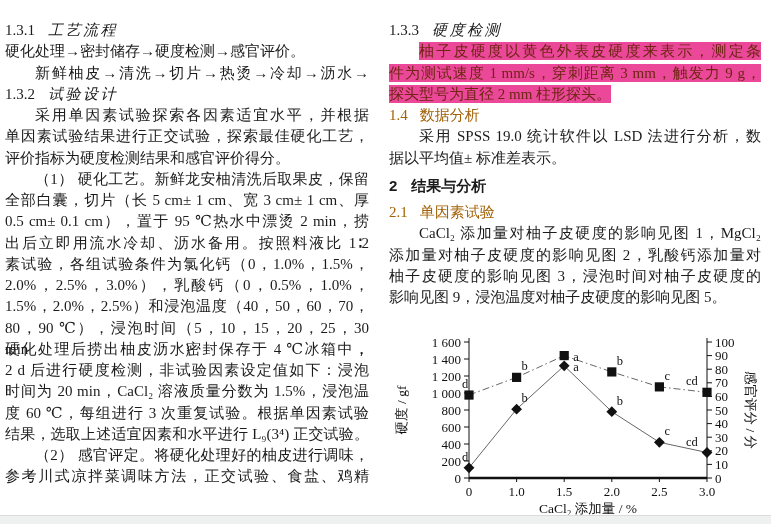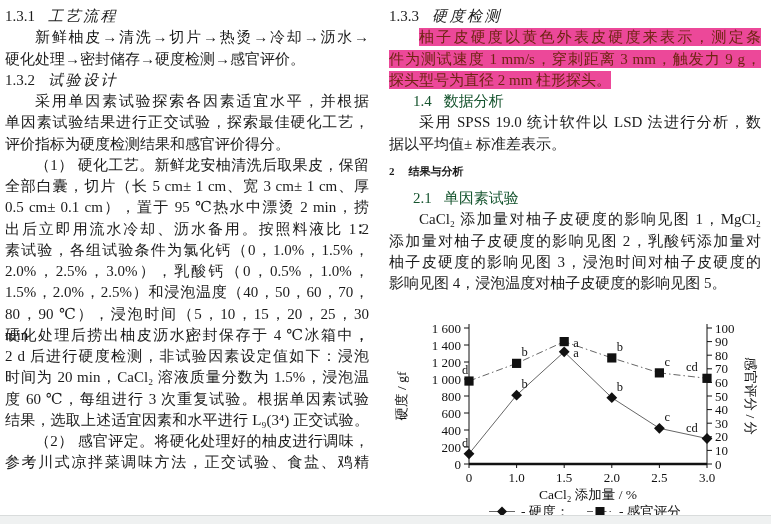--- a/index.html
+++ b/index.html
@@ -1,49 +1,49 @@
 <!DOCTYPE html>
 <html><head>
 <meta charset="utf-8">
 <style>
   html,body{margin:0;padding:0;}
   body{
     width:771px;height:524px;position:relative;overflow:hidden;
     background:#ffffff;color:#1b1b1b;
     font-family:"Liberation Serif","DejaVu Serif",serif;
   }
-  .col{position:absolute;top:6px;}
+  .col{position:absolute;top:20px;}
   #col-left{left:5px;width:364px;}
   #col-right{left:389px;width:372px;}
   .line{height:21.25px;line-height:21.25px;font-size:15px;}
   .line.j{text-align:justify;text-align-last:justify;}
   .line.ind{text-indent:30px;}
   .kai .num{font-style:normal;margin-right:13px;}
   .kai .title{font-style:italic;letter-spacing:2.5px;}
-  .blue{color:#14532d;margin-left:24px;}
+  .blue{color:#a16207;}
   .blue .num{margin-right:12px;}
-  .bold-h{font-family:Liberation Serif, serif;font-weight:700;font-size:11px;}
+  .bold-h{font-family:Liberation Sans, sans-serif;font-weight:700;font-size:15px;}
   .bold-h .num{margin-right:14px;}
   .sp{margin-top:6px;}
   mark{background:#ec4899;color:#6e2512;padding:1px 0;}
   #figure{margin-top:26px;}
   svg text{font-family:"Liberation Serif","DejaVu Serif",serif;}
   .bottom-bar{
     position:absolute;left:0;bottom:0;width:771px;height:8px;
     border-top:1px solid #d9dcdc;
   }
 </style>
 </head>
 <body>
 
 <div class="page">
   <div class="col" id="col-left">
       <div class="line kai"><span class="num">1.3.1</span><span class="title">工艺流程</span></div>
+      <div class="line">硬化处理→密封储存→硬度检测→感官评价。</div>
       <div class="line j ind">新鲜柚皮→清洗→切片→热烫→冷却→沥水→</div>
-      <div class="line">硬化处理→密封储存→硬度检测→感官评价。</div>
       <div class="line kai"><span class="num">1.3.2</span><span class="title">试验设计</span></div>
       <div class="line j ind">采用单因素试验探索各因素适宜水平，并根据</div>
       <div class="line j">单因素试验结果进行正交试验，探索最佳硬化工艺，</div>
       <div class="line">评价指标为硬度检测结果和感官评价得分。</div>
       <div class="line j ind">（1） 硬化工艺。新鲜龙安柚清洗后取果皮，保留</div>
       <div class="line j">全部白囊，切片（长 5 cm± 1 cm、宽 3 cm± 1 cm、厚</div>
       <div class="line j">0.5 cm± 0.1 cm），置于 95 ℃热水中漂烫 2 min，捞</div>
       <div class="line j">出后立即用流水冷却、沥水备用。按照料液比 1∶2</div>
       <div class="line j">素试验，各组试验条件为氯化钙（0，1.0%，1.5%，</div>
       <div class="line j">2.0%，2.5%，3.0%），乳酸钙（0，0.5%，1.0%，</div>
@@ -64,21 +64,21 @@
       <div class="line j"><mark>件为测试速度 1 mm/s，穿刺距离 3 mm，触发力 9 g，</mark></div>
       <div class="line"><mark>探头型号为直径 2 mm 柱形探头。</mark></div>
       <div class="line blue"><span class="num">1.4</span><span class="title">数据分析</span></div>
       <div class="line j ind">采用 SPSS 19.0 统计软件以 LSD 法进行分析，数</div>
       <div class="line">据以平均值± 标准差表示。</div>
       <div class="line bold-h sp"><span class="num">2</span><span class="title">结果与分析</span></div>
       <div class="line blue sp"><span class="num">2.1</span><span class="title">单因素试验</span></div>
       <div class="line j ind">CaCl₂ 添加量对柚子皮硬度的影响见图 1，MgCl₂</div>
       <div class="line j">添加量对柚子皮硬度的影响见图 2，乳酸钙添加量对</div>
       <div class="line j">柚子皮硬度的影响见图 3，浸泡时间对柚子皮硬度的</div>
-      <div class="line">影响见图 4，浸泡温度对柚子皮硬度的影响见图 5。</div>
+      <div class="line">影响见图 9，浸泡温度对柚子皮硬度的影响见图 5。</div>
       <div id="figure"><svg width="372" height="202" viewBox="0 0 372 202">
           <g stroke="#111111" stroke-width="1">
             <line x1="80" y1="4" x2="80" y2="144"></line>
             <line x1="318" y1="4" x2="318" y2="144"></line>
             <line x1="80" y1="144" x2="318" y2="144" stroke-width="2.4"></line>
           </g>
           <g>
             <line x1="75" y1="144" x2="80" y2="144" stroke="#111111"></line>
             <text x="72" y="148.5" text-anchor="end" font-size="13" fill="#111111">0</text>
             <line x1="75" y1="127" x2="80" y2="127" stroke="#111111"></line>

